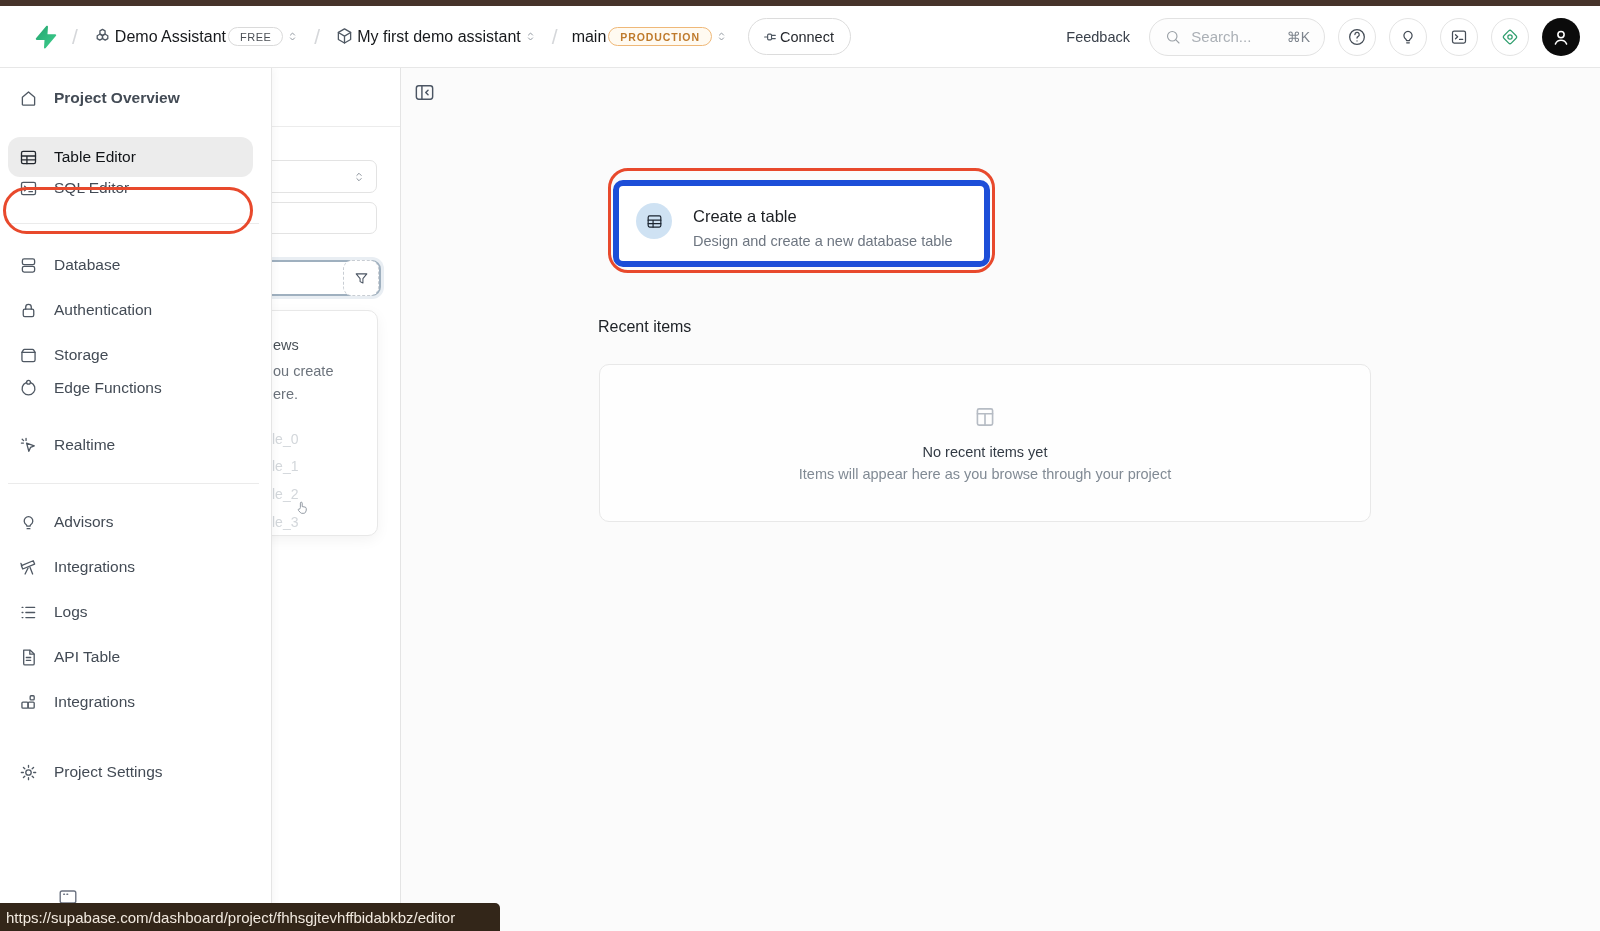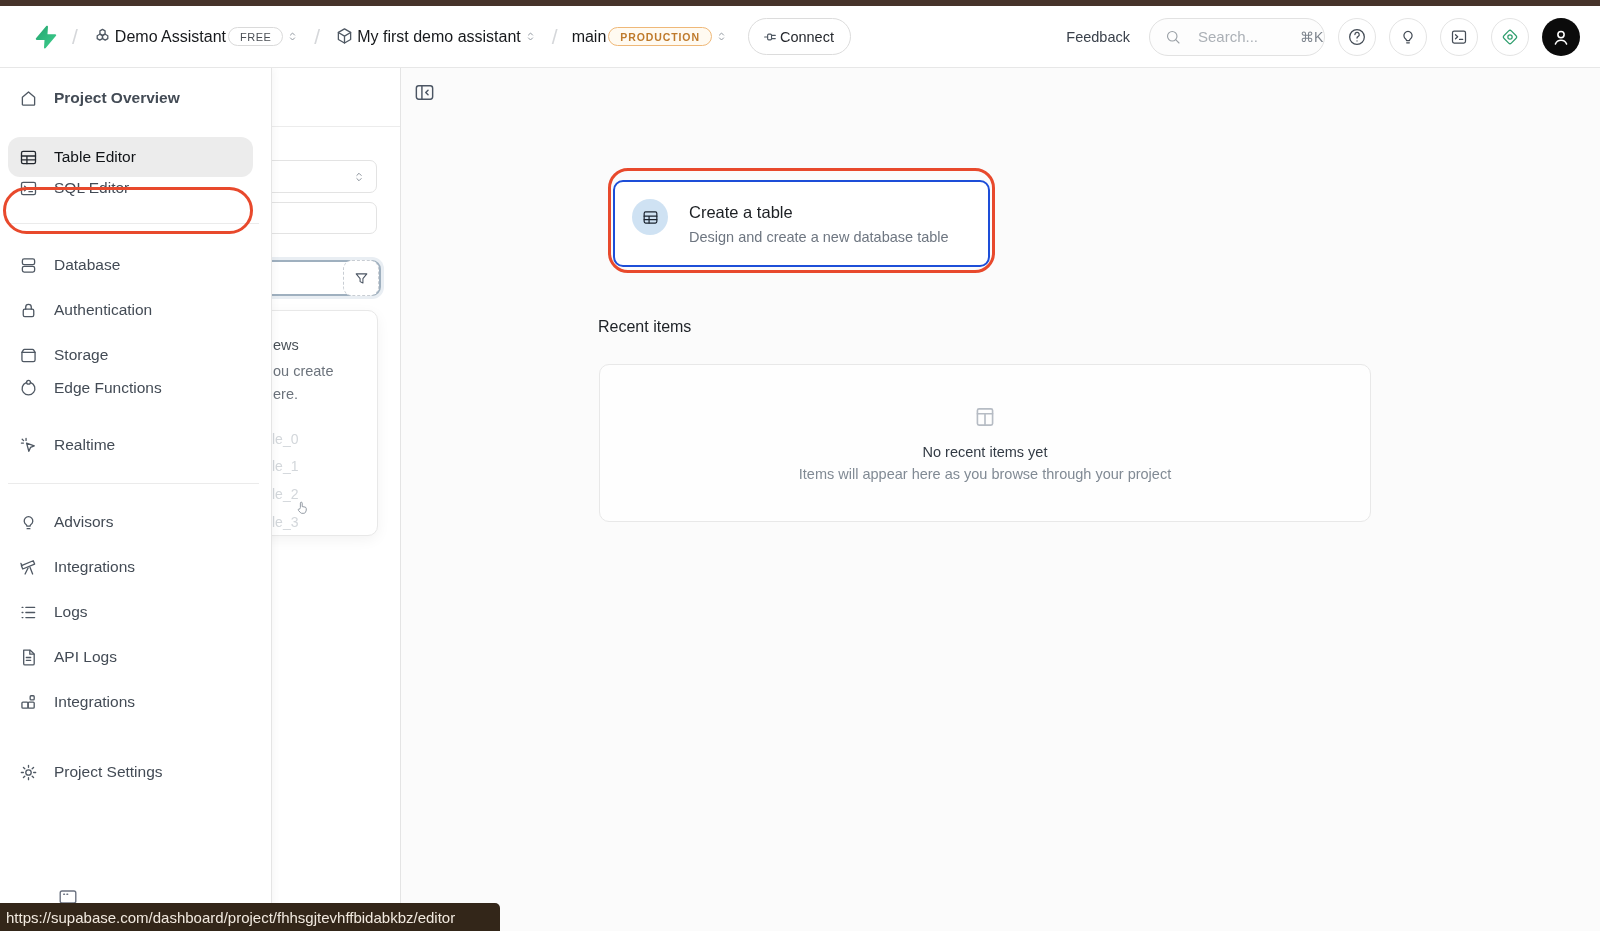--- a/index.html
+++ b/index.html
@@ -30,21 +30,21 @@
     font-size:11px; letter-spacing:.5px; color:#4b4f55; font-weight:500; background:#fff;
   }
   .badge.production { border-color:#efb878; color:#bf7a2b; background:#fffaf1; font-size:10.5px; letter-spacing:.9px; font-weight:700; }
   .btn-connect {
     display:flex; align-items:center; height:37px; padding:0 16px 0 13px;
     border:1px solid #dcdcdc; border-radius:19px; background:#fff; font-size:14.5px; color:#26292e; cursor:pointer; margin-left:6px;
   }
   .header-right { margin-left:auto; display:flex; align-items:center; gap:13px; }
   .feedback { font-size:14.5px; color:#3a414b; cursor:pointer; padding:0 6px; }
   .search-pill {
-    display:flex; align-items:center; gap:16px; width:176px; height:38px; padding:12px 14px;
+    display:flex; align-items:center; gap:9px; width:176px; height:38px; padding:12px 14px;
     border:1px solid #e2e2e2; border-radius:19px; background:#fdfdfd; cursor:text;justify-content:space-between;
   }
   .search-pill input { border:0; outline:0; background:transparent; width:86px; font-size:15px; color:#30343a; font-family:inherit; }
   .search-pill input::placeholder { color:#abb0b6; }
   .kbd { font-size:14px; color:#7d848d; white-space:nowrap; }
   .circle-btn {
     width:38px; height:38px; border-radius:50%; border:1px solid #e4e4e4; background:#fff;
     display:flex; align-items:center; justify-content:center; cursor:pointer;
   }
   .circle-btn .icon { width:20px; height:20px; color:#444c56; }
@@ -104,21 +104,21 @@
   .nav-item.active .nav-label { color:#101317; font-weight:500; }
   .nav-item.active .icon { color:#22272e; }
   .side-divider { position:absolute; left:8px; right:12px; border-bottom:1px solid #ebebeb; }
   .sidebar-footer-icon { position:absolute; left:57px; top:818px; width:22px; height:22px; color:#6b7280; }
 
   
   .main { position:absolute; top:68px; left:402px; right:0; bottom:0; background:#fbfbfb; z-index:5; }
   .collapse-btn { position:absolute; left:11px; top:13px; width:23px; height:23px; color:#4b5563; cursor:pointer; }
   .create-card {
     position:absolute; left:211px; top:112px; width:377px; height:87px; background:#fff;
-    border:2px solid #1d4ed8; border-radius:10px; cursor:pointer;
+    border:6px solid #1d4ed8; border-radius:10px; cursor:pointer;
   }
   .create-card .blue-circle {
     position:absolute; left:17px; top:17px; width:36px; height:36px; border-radius:50%;
     background:#cfe2f3; display:flex; align-items:center; justify-content:center;
   }
   .create-card .blue-circle .icon { width:19px; height:19px; color:#1b2430; }
   .create-title { position:absolute; left:74px; top:21px; font-size:16.5px; color:#1c1f23; font-weight:500; }
   .create-sub { position:absolute; left:74px; top:47px; font-size:14.5px; color:#6e7681; }
   .recent-heading { position:absolute; left:196px; top:250px; font-size:16px; font-weight:500; color:#1d2126; }
   .recent-card {
@@ -415,21 +415,21 @@
         </span>
         <span class="nav-label">Logs</span>
       </div>
       <div class="nav-item" style="top: 569px;">
         <span class="icon">
           <svg viewBox="0 0 24 24" fill="none" stroke="currentColor" stroke-width="1.5" stroke-linecap="round" stroke-linejoin="round">
             <path d="M6.5 3.5h7.2L18.5 8v11a1.5 1.5 0 0 1-1.5 1.5H8A1.5 1.5 0 0 1 6.5 19z"></path>
             <path d="M13.5 3.8v4.4h4.6M9.5 12h5M9.5 15.2h5"></path>
           </svg>
         </span>
-        <span class="nav-label">API Logs</span>
+        <span class="nav-label">API Table</span>
       </div>
       <div class="nav-item" style="top: 614px;">
         <span class="icon">
           <svg viewBox="0 0 24 24" fill="none" stroke="currentColor" stroke-width="1.5" stroke-linecap="round" stroke-linejoin="round">
             <rect x="4.5" y="11.5" width="7" height="7" rx="1.2"></rect>
             <rect x="11.5" y="11.5" width="7" height="7" rx="1.2"></rect>
             <rect x="13.9" y="4.3" width="4.6" height="4.6" rx="1"></rect>
           </svg>
         </span>
         <span class="nav-label">Integrations</span>

